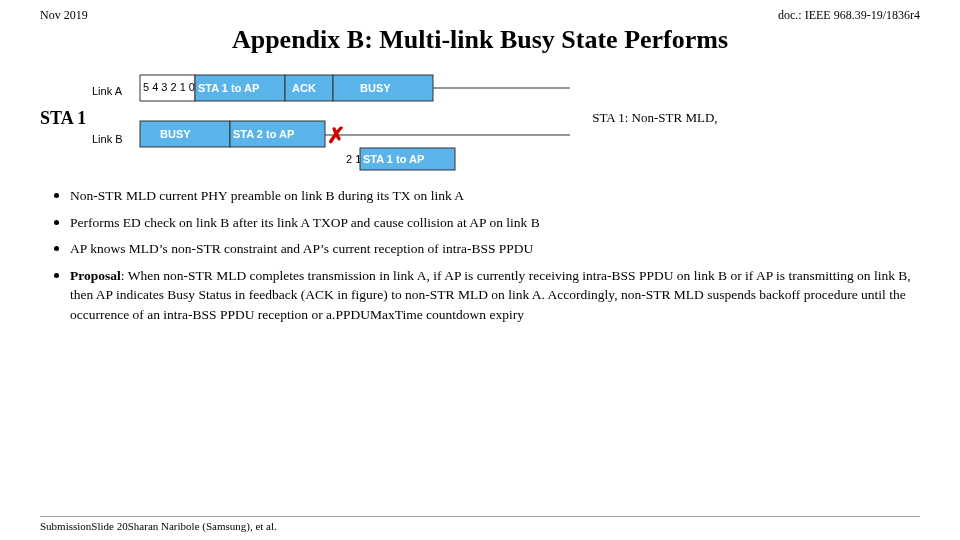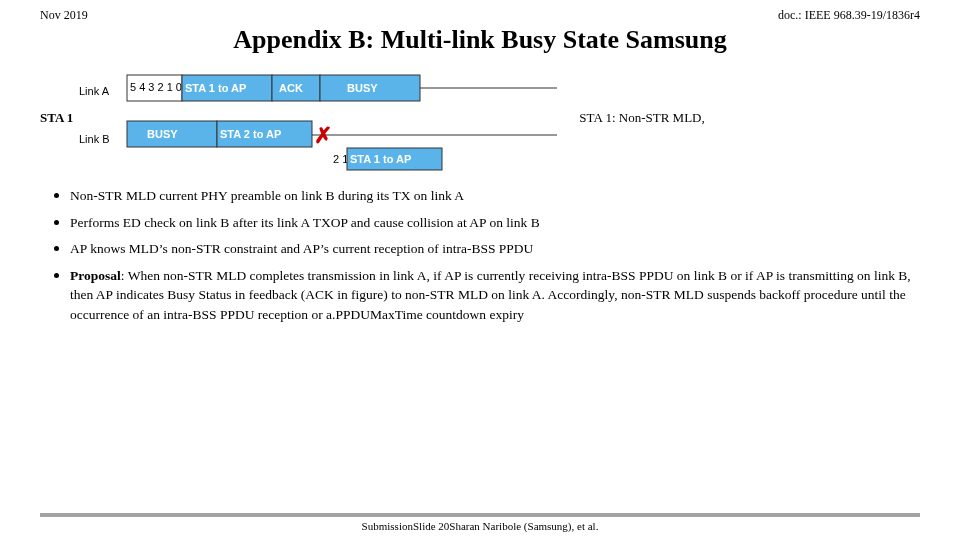--- a/index.html
+++ b/index.html
@@ -66,23 +66,23 @@
       font-size: 16px;
     }
 
     
     .footer {
       position: absolute;
       bottom: 8px;
       left: 40px;
       right: 40px;
       display: flex;
-      justify-content: center;
+      justify-content: flex-start;
       font-size: 11px;
-      border-top: 4px solid #a3a3a3;
+      border-top: 1px solid #a3a3a3;
       padding-top: 3px;
     }
     .diag-text {
       font-family: Arial, sans-serif;
       font-size: 11px;
       fill: #000;
     }
     .diag-text-white {
       font-family: Arial, sans-serif;
       font-size: 11px;
@@ -103,26 +103,26 @@
 </head>
 <body>
 
 <div class="page">
 
   <div class="header">
     <span>Nov 2019</span>
     <span>doc.: IEEE 968.39-19/1836r4</span>
   </div>
 
-  <div class="main-title">Appendix B: Multi-link Busy State Samsung</div>
+  <div class="main-title">Appendix B: Multi-link Busy State Performs</div>
 
   <div class="diagram-area">
 
     <div style="display:flex;align-items:center;">
-      <div style="font-size:13px;font-weight:bold;margin-right:4px;">STA 1</div>
+      <div style="font-size:18px;font-weight:bold;margin-right:4px;">STA 1</div>
 
       <svg width="490" height="110">
 
         <text x="2" y="32" class="diag-text" font-size="11" font-family="Arial,sans-serif">Link A</text>
 
         <text x="2" y="80" class="diag-text" font-size="11" font-family="Arial,sans-serif">Link B</text>
 
         <line x1="50" y1="25" x2="480" y2="25" class="diag-line"></line>
 
         <line x1="50" y1="72" x2="480" y2="72" class="diag-line"></line>

